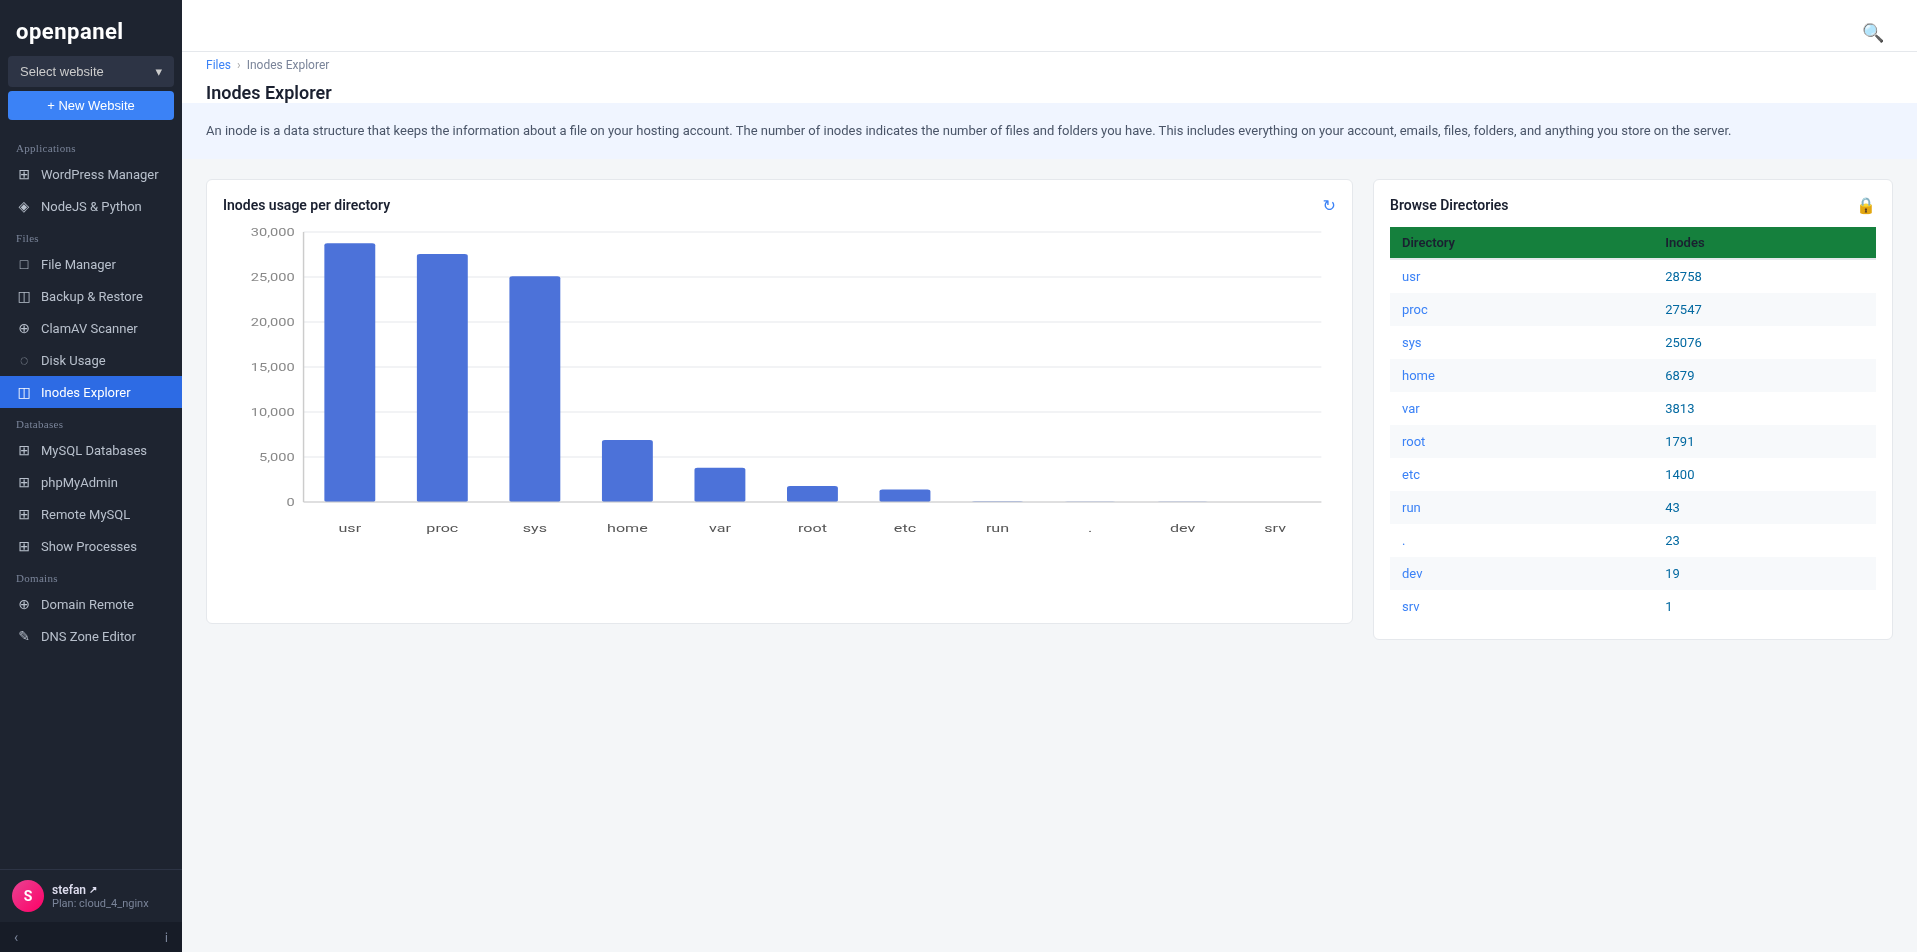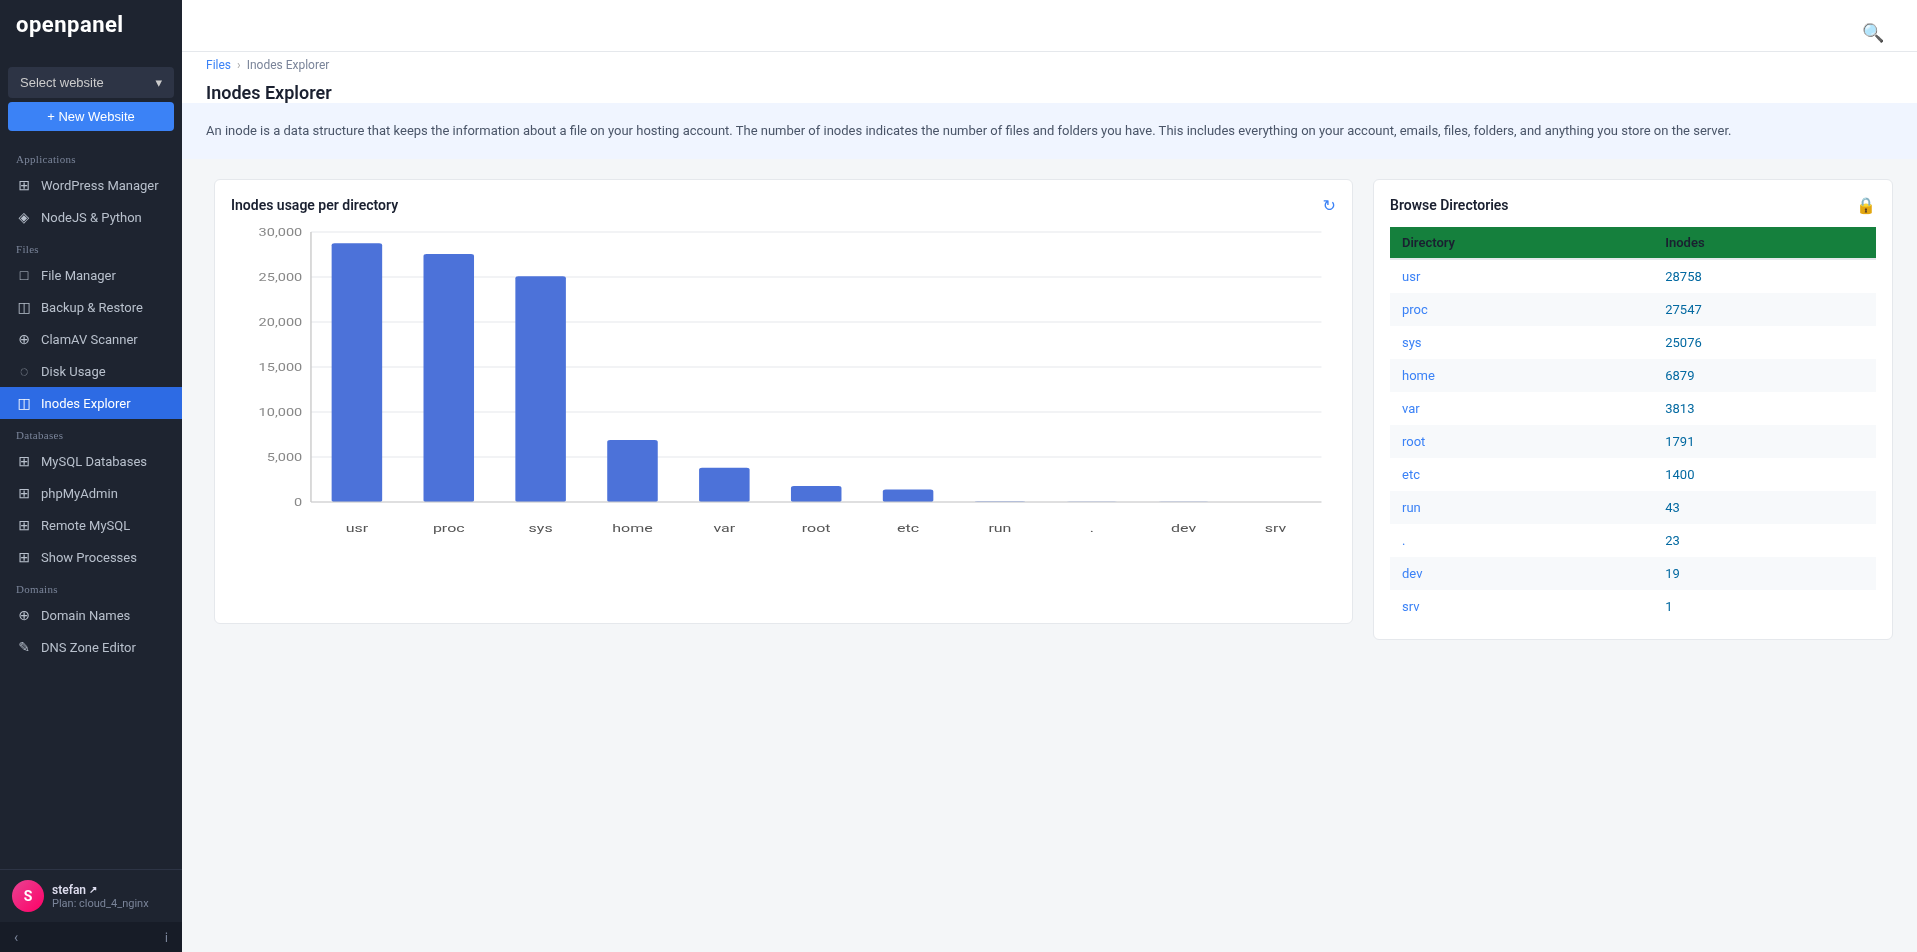--- a/index.html
+++ b/index.html
@@ -10,28 +10,28 @@
       width: 182px;
       min-width: 182px;
       background: #1e2430;
       color: #ccc;
       display: flex;
       flex-direction: column;
       height: 100vh;
       overflow-y: auto;
     }
     #sidebar-logo {
-      padding: 12px 16px 12px;
+      padding: 19px 16px 12px;
       font-size: 22px;
       font-weight: 700;
       color: #fff;
       letter-spacing: 0.5px;
     }
     #select-website-btn {
-      margin: 18px 8px 4px;
+      margin: 0 8px 4px;
       background: #2d3445;
       border: none;
       color: #ccc;
       border-radius: 4px;
       padding: 8px 12px;
       cursor: pointer;
       display: flex;
       align-items: flex-start;
       justify-content: space-between;
       font-size: 13px;
@@ -163,21 +163,20 @@
     }
 
     
     #chart-panel {
       flex: 1;
       background: #fff;
       border-radius: 6px;
       border: 1px solid #e5e8ec;
       padding: 16px;
       min-width: 0;
-      margin-left: 8px;
     }
     #chart-panel-header {
       display: flex;
       align-items: center;
       justify-content: space-between;
       margin-bottom: 12px;
     }
     #chart-panel-title {
       font-size: 14px;
       font-weight: 600;
@@ -311,21 +310,21 @@
         <span class="icon">⊞</span>
         <span>Remote MySQL</span>
       </div>
       <div class="sidebar-item">
         <span class="icon">⊞</span>
         <span>Show Processes</span>
       </div>
       <div class="sidebar-section-label">Domains</div>
       <div class="sidebar-item">
         <span class="icon">⊕</span>
-        <span>Domain Names</span>
+        <span>Domain Remote</span>
       </div>
       <div class="sidebar-item">
         <span class="icon">✎</span>
         <span>DNS Zone Editor</span>
       </div>
     </div>
 
   <div id="sidebar-footer">
     <div id="user-avatar">S</div>
     <div id="user-info">

